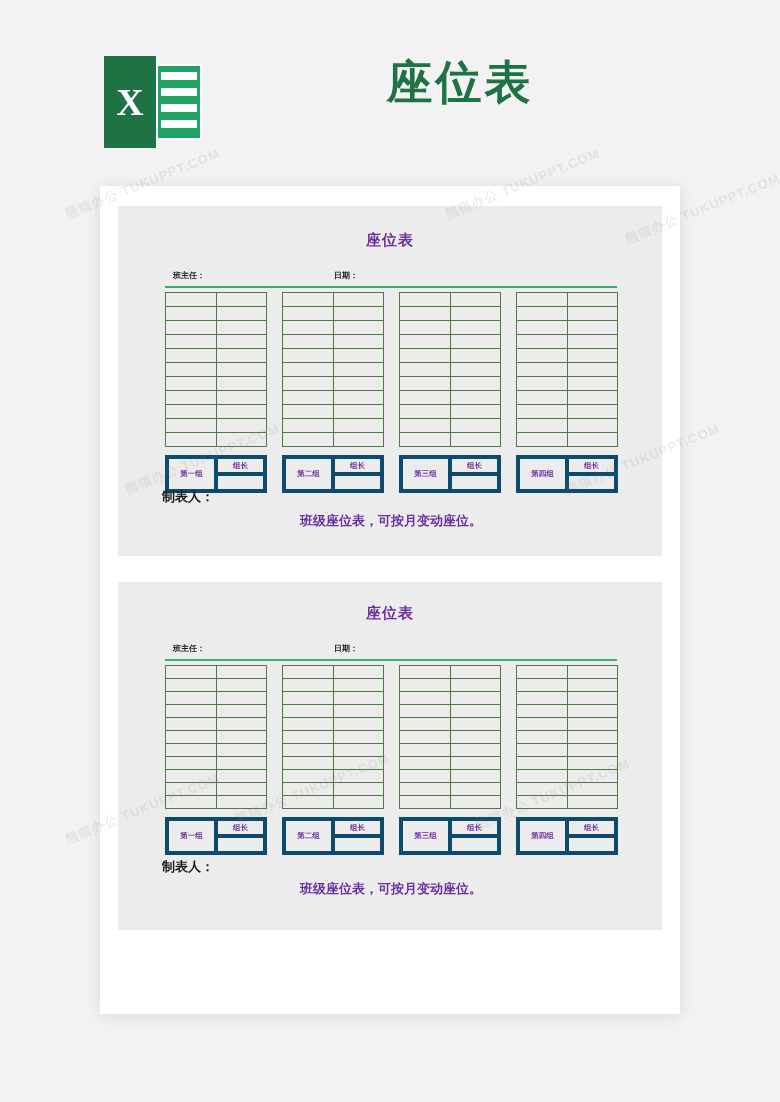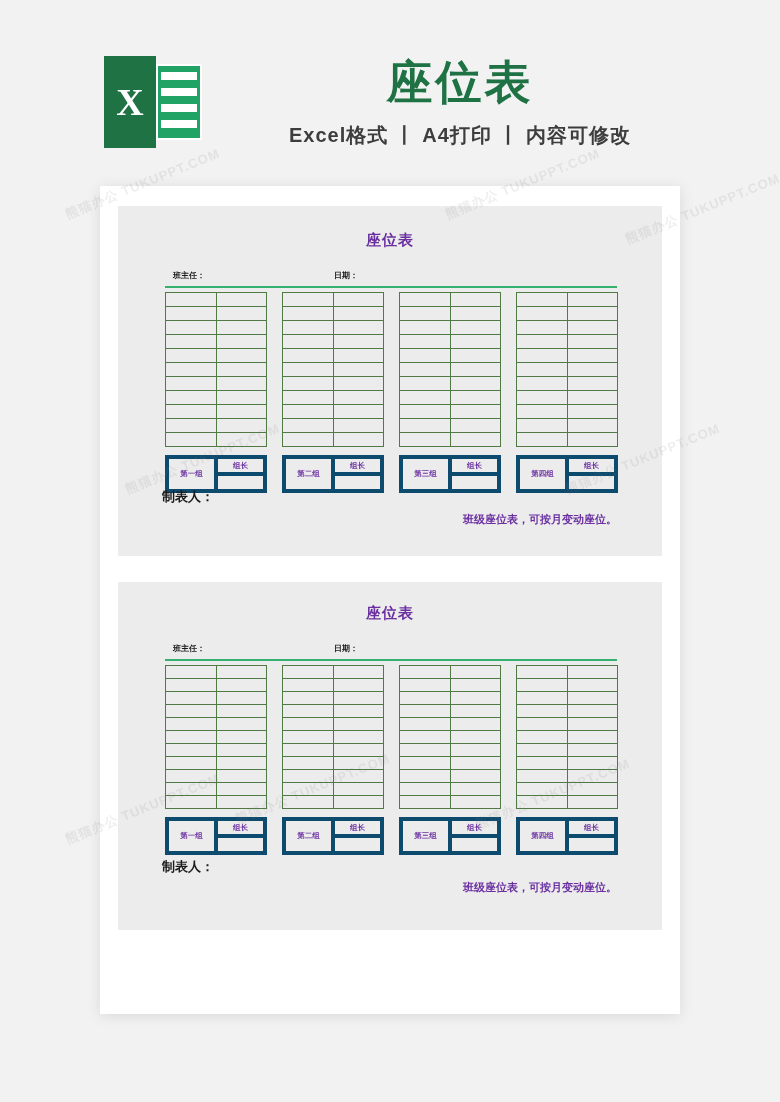--- a/index.html
+++ b/index.html
@@ -198,22 +198,22 @@
     font-weight: bold;
     color: #1a1a1a;
   }
   .panel-1 .maker { top: 282px; }
   .panel-2 .maker { top: 276px; }
 
   .note {
     position: absolute;
     left: 47px;
     width: 452px;
-    text-align: right;
-    font-size: 11px;
+    text-align: center;
+    font-size: 13px;
     font-weight: bold;
     color: #6a2fa0;
   }
   .panel-1 .note { top: 306px; }
   .panel-2 .note { top: 298px; }
 
   
   .wm {
     position: absolute;
     color: rgba(120,120,120,0.13);
@@ -234,21 +234,20 @@
       <span>X</span>
     </div>
     <div class="right-block">
       <div class="grid-row" style="top:6px;"></div>
       <div class="grid-row" style="top:22px;"></div>
       <div class="grid-row" style="top:38px;"></div>
       <div class="grid-row" style="top:54px;"></div>
     </div>
   </div>
   <div class="title-main">座位表</div>
-  <div class="title-sub">Excel格式 丨 A4打印 丨 内容可修改</div>
 </div>
 
 <div class="paper">
 
   <div class="panel panel-1">
     <div class="sheet-title">座位表</div>
     <div class="meta-row">
       <span class="teacher">班主任：</span>
       <span class="date">日期：</span>
     </div>

